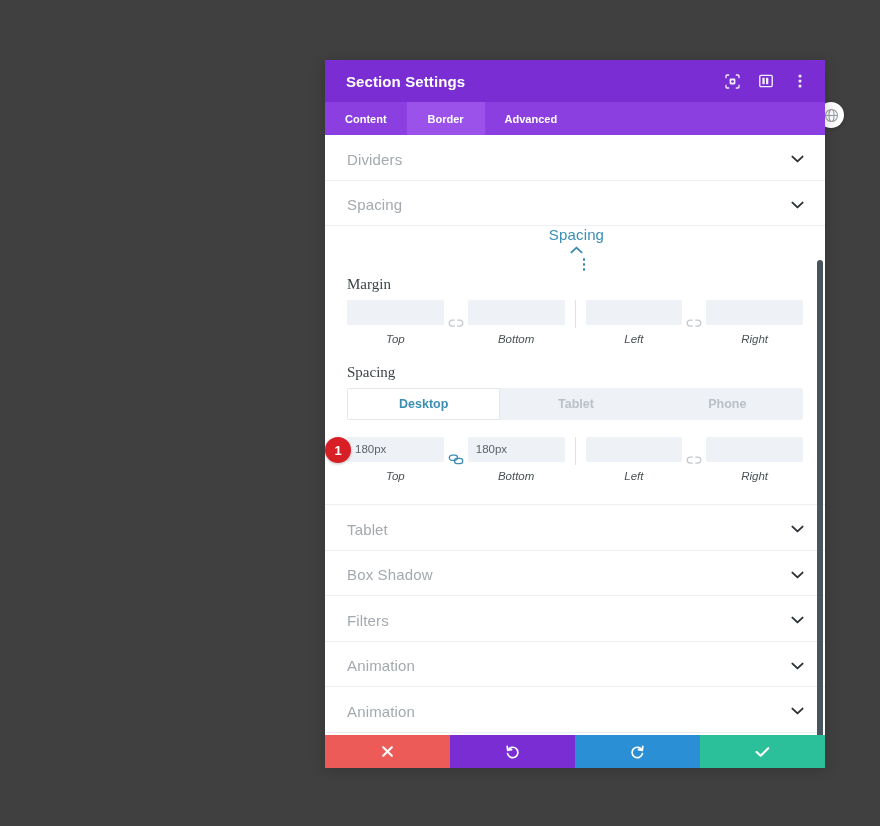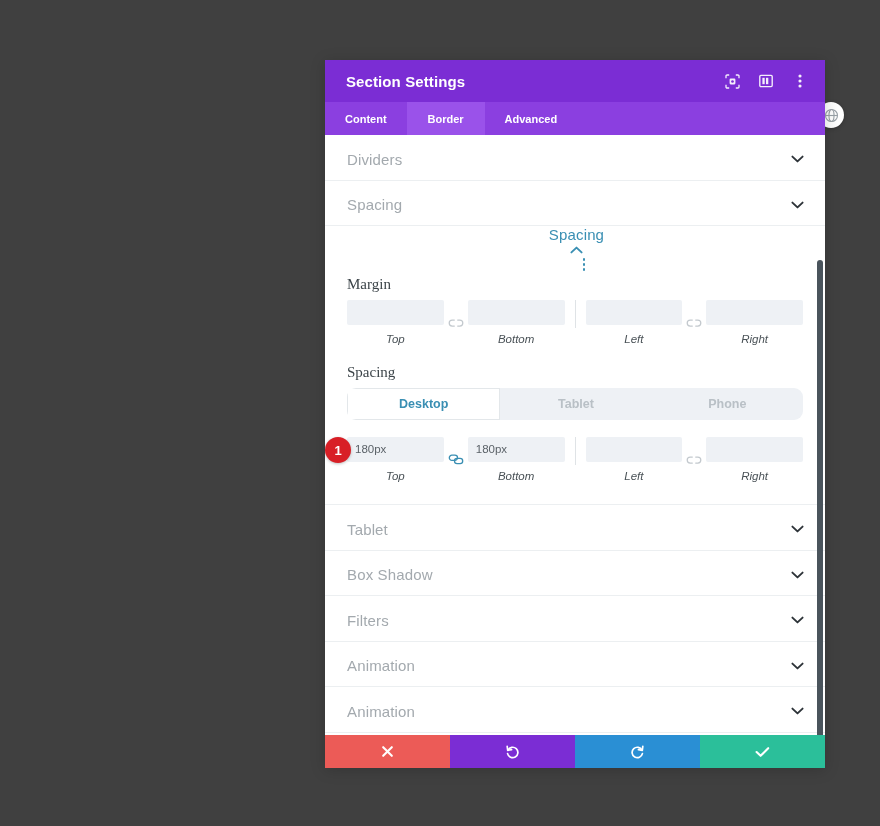--- a/index.html
+++ b/index.html
@@ -209,21 +209,21 @@
     display: flex;
     align-items: center;
     justify-content: center;
   }
   .link-icon svg { display: block; }
 
   
   .device-tabs {
     display: flex;
     width: 100%;
-    border-radius: 9px;
+    border-radius: 3px;
     overflow: hidden;
     margin-bottom: 17px;
     align-items: flex-end;
   }
   .device-tab {
     flex: 1 1 0;
     height: 32px;
     background: #eef1f5;
     display: flex;
     align-items: center;

